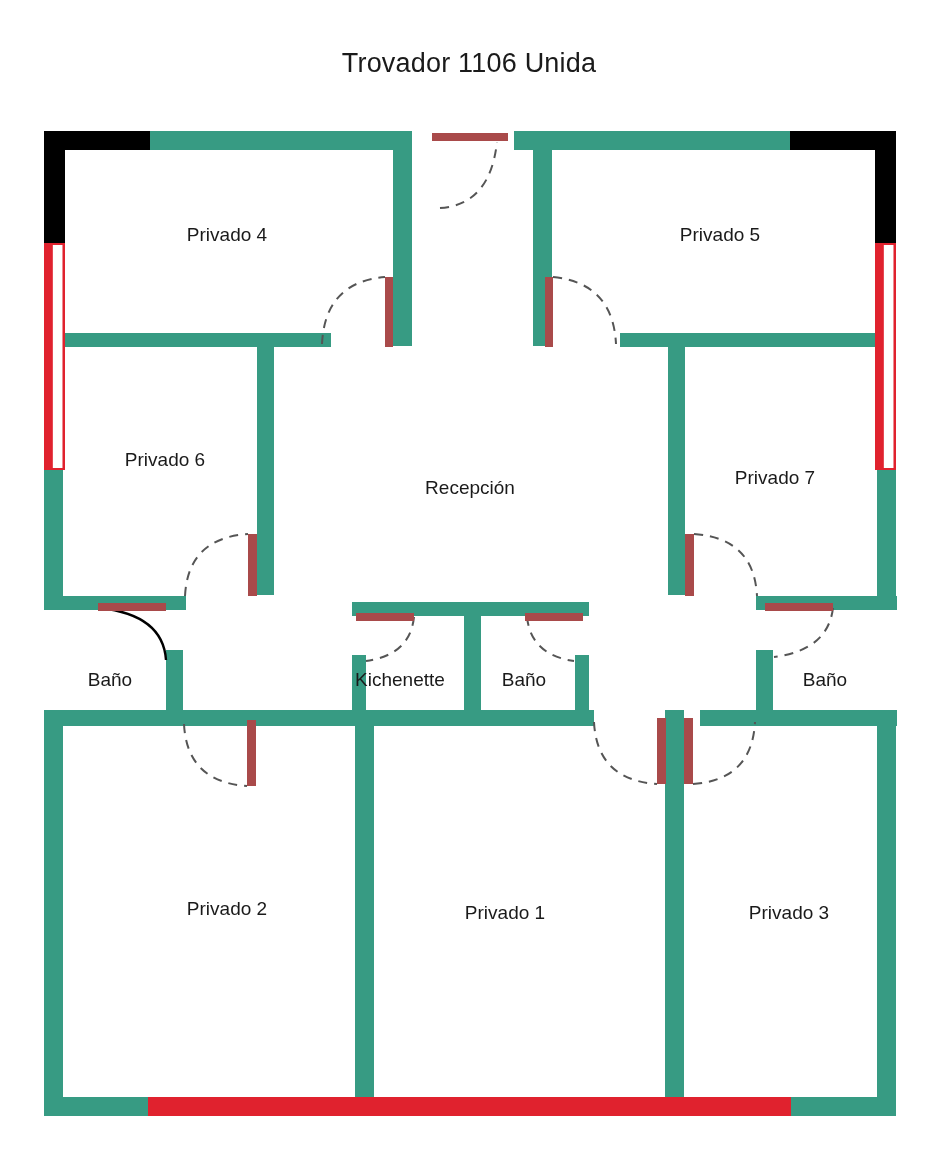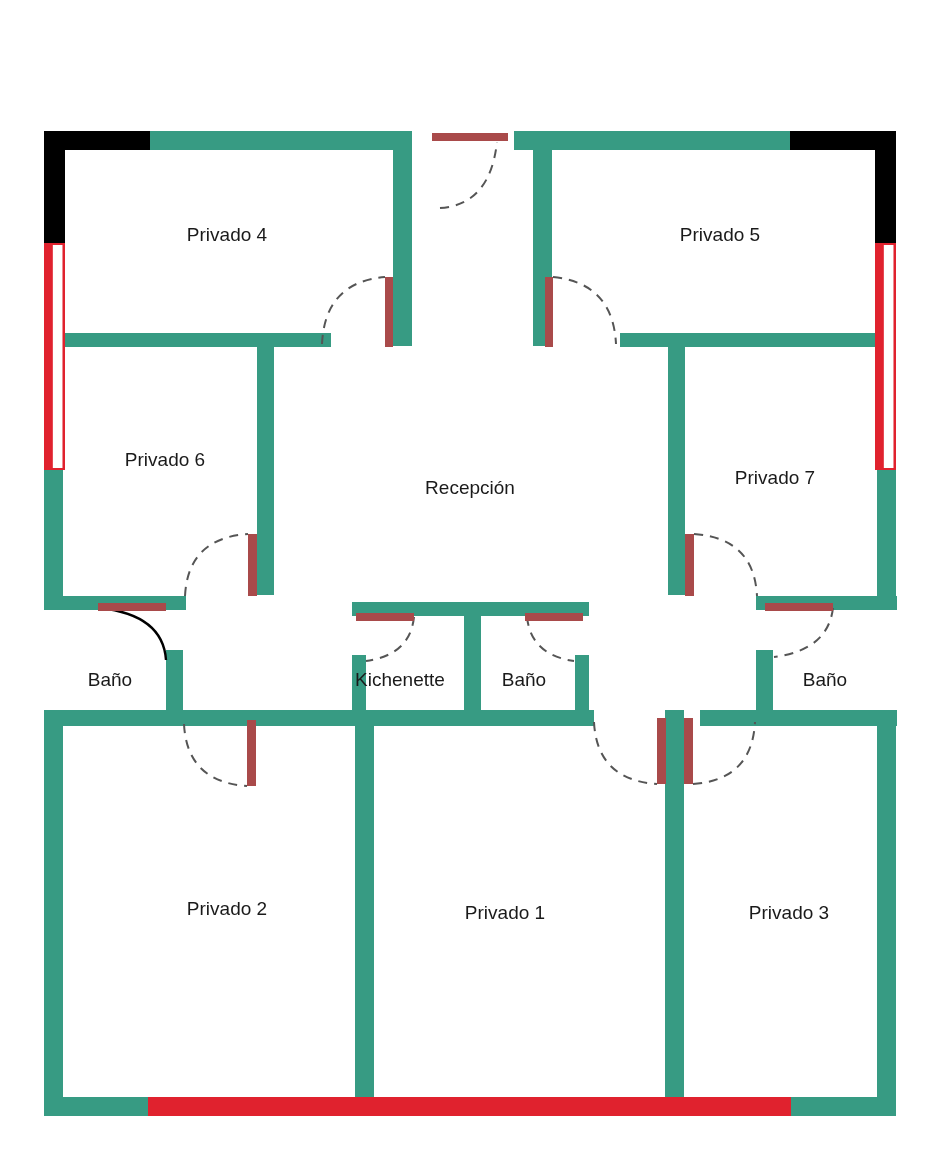--- a/index.html
+++ b/index.html
@@ -44,20 +44,21 @@
     fill: #1a1a1a;
     text-anchor: middle;
     dominant-baseline: middle;
   }
 </style>
 </head>
 <body>
 
 <div id="plan-root">
 
+  <div id="plan-title">Trovador 1106 Unida</div>
 
   <svg id="floorplan-svg" width="938" height="1176" viewBox="0 0 938 1176">
     <g id="layer-walls-teal">
         <rect x="150" y="131" width="262" height="19" fill="#379b83"></rect>
         <rect x="514" y="131" width="280" height="19" fill="#379b83"></rect>
         <rect x="393" y="131" width="19" height="215" fill="#379b83"></rect>
         <rect x="533" y="131" width="19" height="215" fill="#379b83"></rect>
         <rect x="60" y="333" width="271" height="14" fill="#379b83"></rect>
         <rect x="620" y="333" width="262" height="14" fill="#379b83"></rect>
         <rect x="257" y="340" width="17" height="255" fill="#379b83"></rect>

